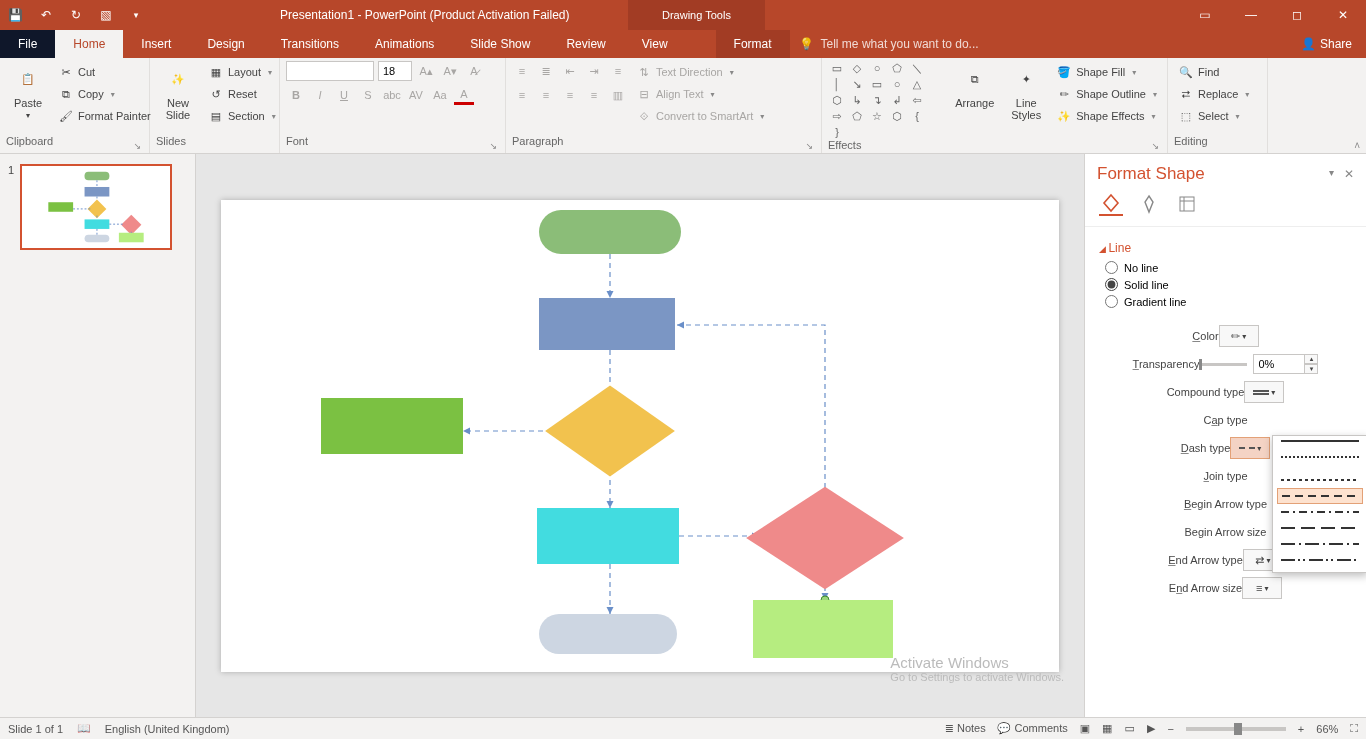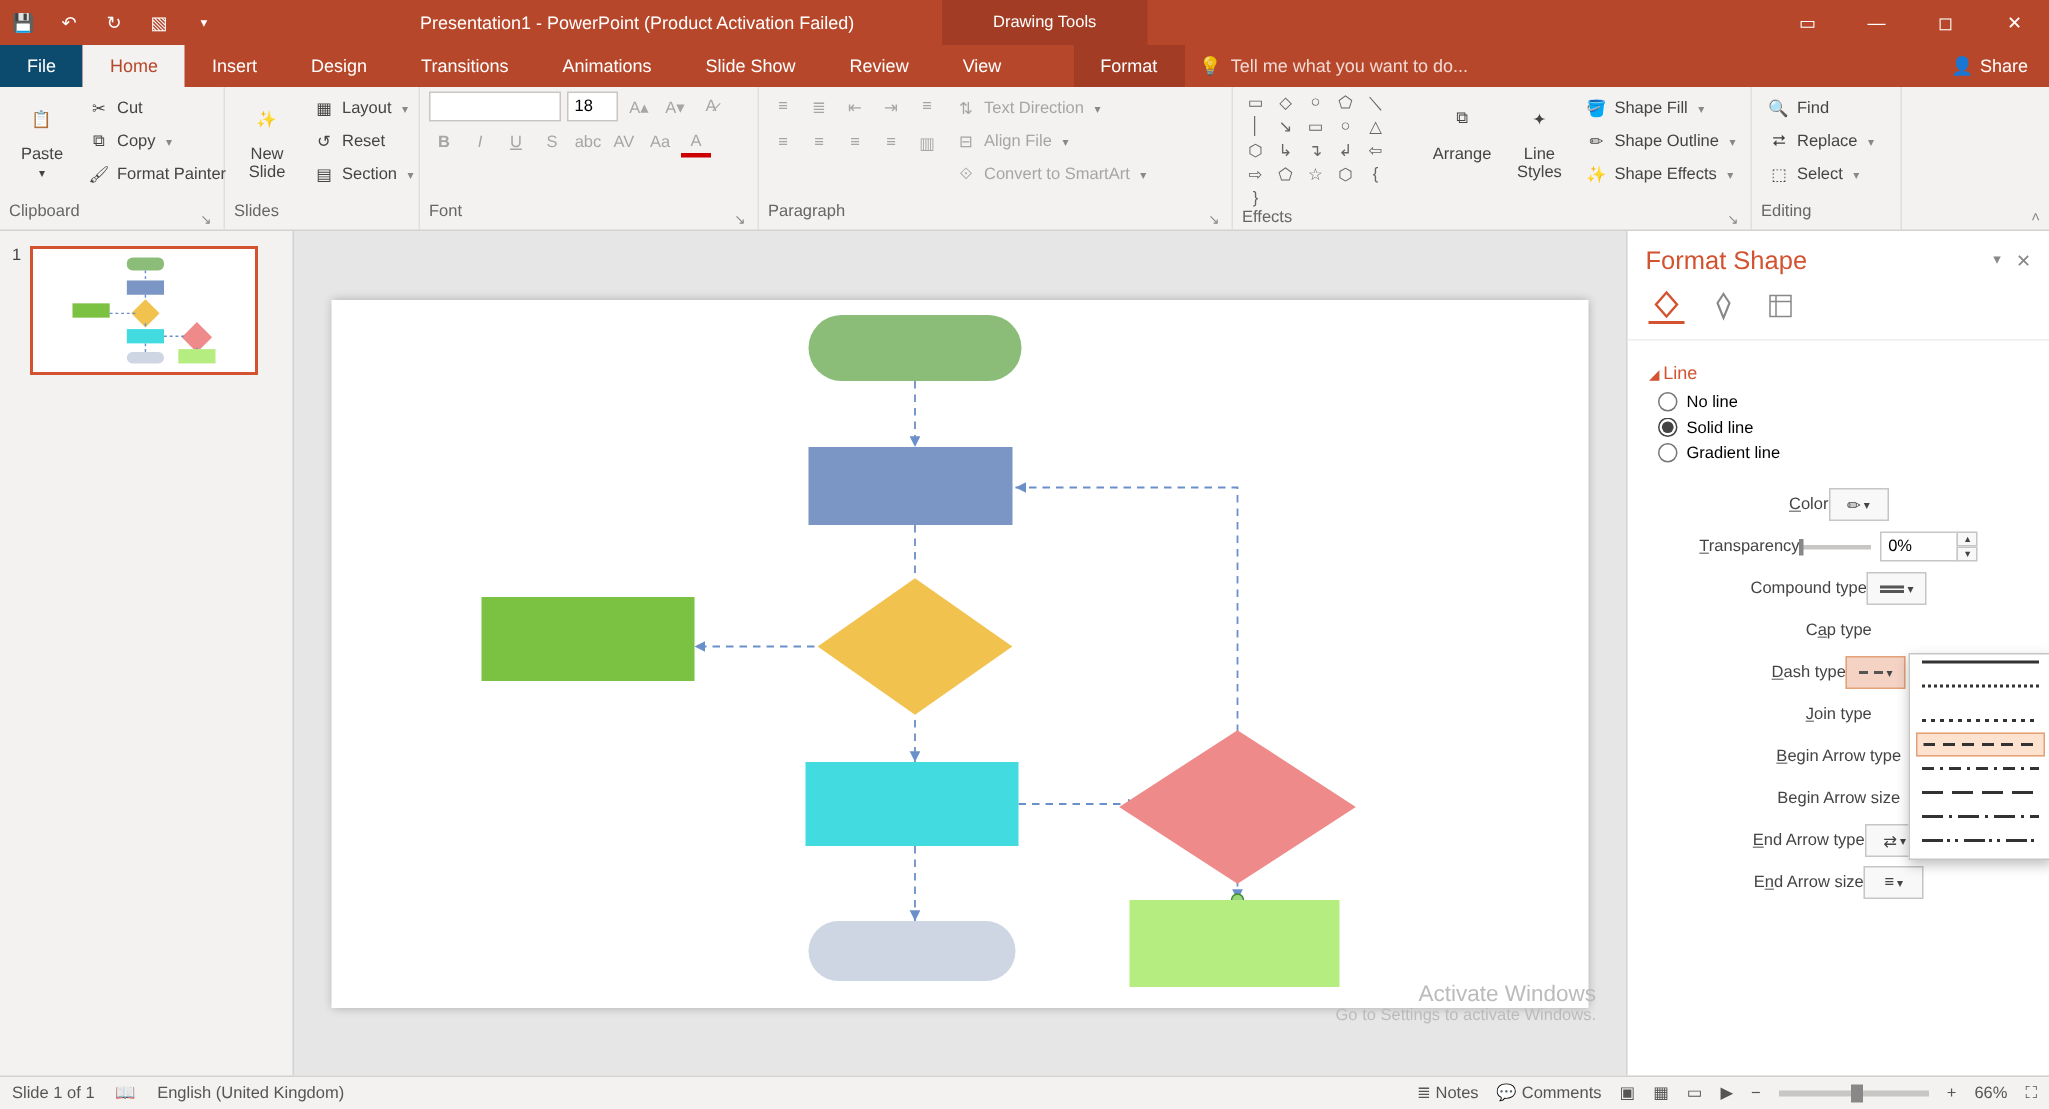--- a/index.html
+++ b/index.html
@@ -10,21 +10,21 @@
 .titlebar .qa { display: flex; align-items: center; gap: 14px; padding: 0 8px; }
 .titlebar .qa span { display:inline-flex; align-items:center; justify-content:center; width:16px; height:16px; }
 .titlebar .title { position: absolute; left: 280px; }
 .titlebar .context-tab { position:absolute; left: 628px; top:0; height:30px; background:#a23c24; padding: 0 34px; display:flex; align-items:center; font-size:11px; }
 .titlebar .wincontrols { margin-left: auto; display: flex; }
 .titlebar .wincontrols div { width: 46px; height: 30px; display:flex; align-items:center; justify-content:center; }
 
 
 .tabstrip { height: 28px; background: #b7472a; display: flex; align-items: stretch; color: #fff; font-size: 12px; }
 .tabstrip .tab { padding: 0 18px; display:flex; align-items:center; cursor:pointer; }
-.tabstrip .tab.file { background: #0c4a6e; }
+.tabstrip .tab.file { background: #0f172a; }
 .tabstrip .tab.active { background: #f3f2f1; color:#b7472a; }
 .tabstrip .tellme { margin-left: 10px; display:flex; align-items:center; color: rgba(255,255,255,.8); font-size:12px; gap:6px;}
 .tabstrip .share { margin-left:auto; padding:0 14px; display:flex; align-items:center; gap:4px;}
 
 
 .ribbon { height: 96px; background: #f3f2f1; border-bottom: 1px solid #d4d2d0; display: flex; font-size: 11px; color:#444; }
 .group { border-right: 1px solid #e1dfdd; display:flex; flex-direction:column; padding: 3px 6px 0; }
 .group .body { flex:1; display:flex; align-items:flex-start; gap:4px; }
 .group .label { height:18px; color:#666; font-size:11px; position:relative; }
 .group .label .launcher { position:absolute; right:2px; bottom:2px; color:#888; font-size:9px; }
@@ -84,21 +84,21 @@
 .dash-menu div { height:16px; display:flex; align-items:center; padding:0 4px; }
 .dash-menu div.sel { background:#fde2cf; border:1px solid #e3a177; }
 
 
 .statusbar { position:absolute; bottom:0; left:0; right:0; height:22px; background:#f3f2f1; border-top:1px solid #d4d2d0; display:flex; align-items:center; font-size:11px; color:#555; padding:0 8px; gap:14px; }
 .statusbar .right { margin-left:auto; display:flex; align-items:center; gap:12px; }
 .zoom-slider { width:100px; height:4px; background:#c8c6c4; position:relative; }
 .zoom-slider .thumb { position:absolute; left:48px; top:-4px; width:8px; height:12px; background:#888; border:none;}
 
 
-.watermark { position:absolute; right:20px; bottom:34px; color:#bbb; font-size:15px; text-align:right; pointer-events:none; }
+.watermark { position:absolute; right:20px; bottom:34px; color:#bbb; font-size:15px; text-align:left; pointer-events:none; }
 .watermark small { font-size:11px; display:block; }
 
 .collapse-caret { position:absolute; right:6px; top:140px; color:#888; font-size:10px; }
 
 svg { overflow: visible; }
 </style>
 </head>
 <body>
 
 <div class="titlebar">
@@ -243,21 +243,21 @@
           <span class="grey">▥</span>
         </div>
       </div>
       <div class="stack">
         <div class="smallrow dd grey">
             <span class="ico">⇅</span>
             <span>Text Direction</span>
           </div>
         <div class="smallrow dd grey">
             <span class="ico">⊟</span>
-            <span>Align File</span>
+            <span>Align Text</span>
           </div>
         <div class="smallrow dd grey">
             <span class="ico">⟐</span>
             <span>Convert to SmartArt</span>
           </div>
       </div>
     </div>
     <div class="label"><span>Paragraph</span><span class="launcher">↘</span></div>
   </div>
 

